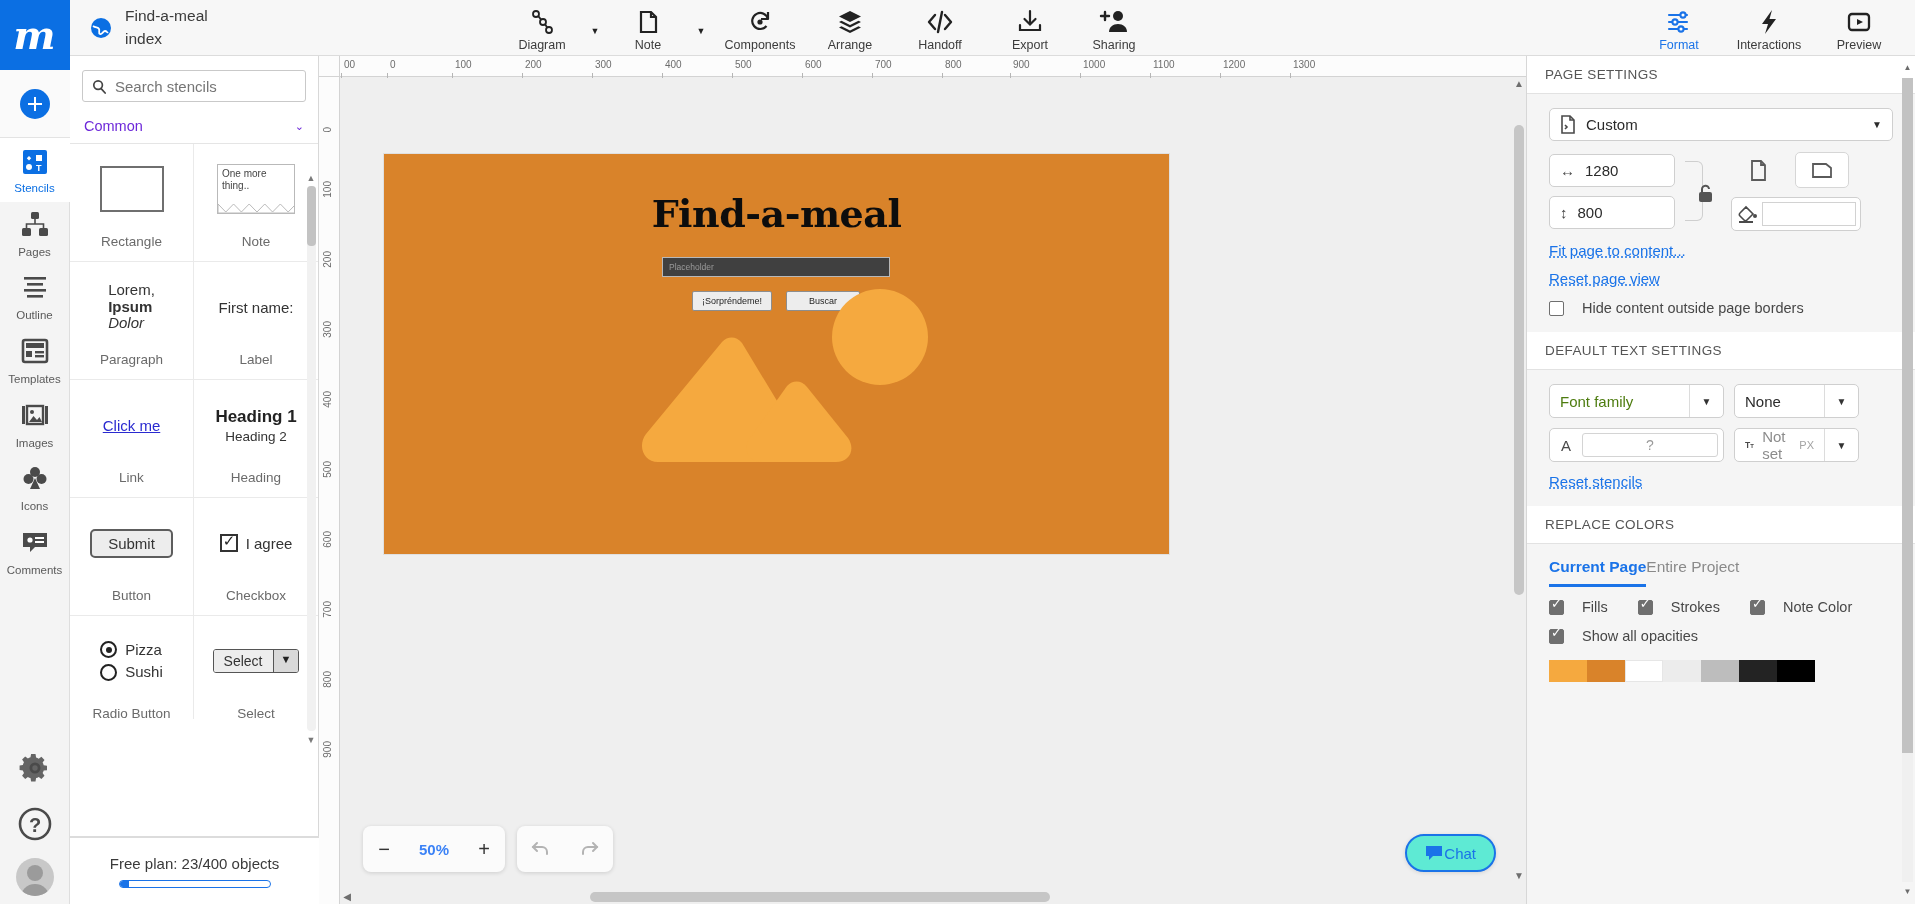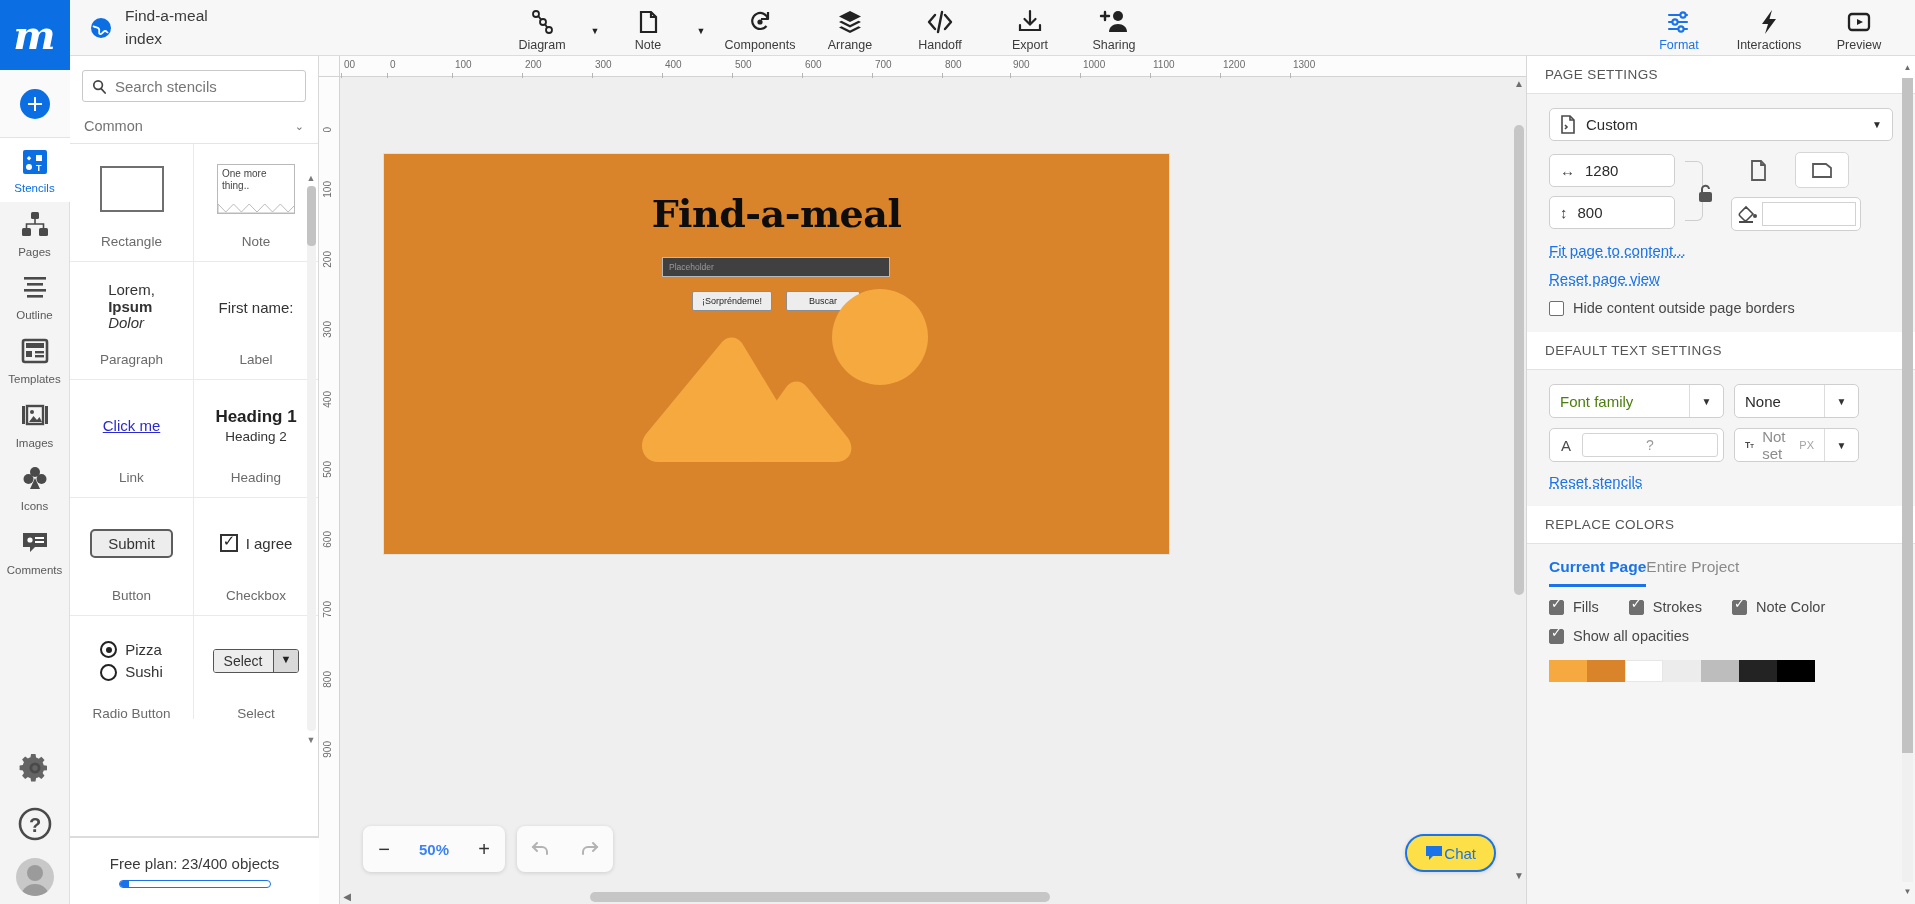--- a/index.html
+++ b/index.html
@@ -74,21 +74,21 @@
     height: 32px; display: flex; align-items: center; padding-left: 32px;
     background: #fff;
   }
   .search-box svg { position: absolute; left: 9px; top: 8px; }
   .search-box input {
     border: 0; outline: 0; font-size: 15px; color: #8b8b8b; width: 100%;
     font-family: "Liberation Sans", sans-serif; background: transparent;
   }
   .cat-head {
     display: flex; align-items: center; justify-content: space-between;
-    padding: 6px 14px 9px; color: #737373; font-size: 14.5px; cursor: pointer;
+    padding: 6px 14px 9px; color: #6d28d9; font-size: 14.5px; cursor: pointer;
   }
   .stencil-grid {
     border-top: 1px solid #e5e5e5;
     display: grid; grid-template-columns: 1fr 1fr;
     height: 576px; overflow: hidden;
   }
   .cell {
     border-right: 1px solid #eaeaea; border-bottom: 1px solid #eaeaea;
     height: 118px; position: relative; cursor: pointer;
     display: flex; flex-direction: column; align-items: center;
@@ -280,21 +280,21 @@
     box-shadow: 0 1px 4px rgba(0,0,0,0.14);
     display: flex; align-items: center;
   }
   .zoom-group .zb {
     width: 42px; text-align: center; font-size: 20px; color: #333; cursor: pointer;
   }
   .zoom-group .zv { width: 58px; text-align: center; font-size: 15px; font-weight: 700; color: #3b82f6; }
   .zoom-group .ub { width: 48px; text-align: center; cursor: pointer; }
   .chat-btn {
     position: absolute; right: 30px; bottom: 32px;
-    background: #fde047; border: 2px solid #1a73e8; border-radius: 22px;
+    background: #5eead4; border: 2px solid #1a73e8; border-radius: 22px;
     height: 38px; padding: 0 18px; display: flex; align-items: center; gap: 1px;
     color: #1a73e8; font-size: 15px; cursor: pointer;
     box-shadow: 0 1px 4px rgba(0,0,0,0.12);
   }
 
   
   .right {
     position: absolute; right: 0; top: 56px; width: 389px; bottom: 0;
     background: #f5f5f5; border-left: 1px solid #d7d7d7;
   }
@@ -324,21 +324,21 @@
   .pg-ic.on { background: #fff; border: 1px solid #d6d6d6; }
   .fill-ctl {
     display: flex; align-items: center; background: #fff; border: 1px solid #cfcfcf;
     border-radius: 5px; height: 34px; padding: 0 4px; width: 130px; gap: 4px;
   }
   .fill-swatch { flex: 1; height: 24px; border: 1px solid #d2d2d2; background: #fff; }
   .lnk {
     color: #1a73e8; font-size: 15px; text-decoration: underline;
     text-decoration-style: dotted; display: inline-block; margin-top: 11px; cursor: pointer;
   }
-  .chk-line { display: flex; align-items: center; gap: 9px; margin-top: 13px; font-size: 14.5px; color: #474747; }
+  .chk-line { display: flex; align-items: center; gap: 18px; margin-top: 13px; font-size: 14.5px; color: #474747; }
   .sq {
     width: 15px; height: 15px; border: 1.5px solid #6f6f6f; background: #fff; border-radius: 2px;
   }
   .sq.on { background: #6f6f6f; position: relative; border-color: #6f6f6f; }
   .sq.on:after {
     content: "✓"; position: absolute; left: 1px; top: -5px; font-size: 13px; color: #fff;
   }
   .two { display: flex; gap: 10px; }
   .combo {
     display: flex; background: #fff; border: 1px solid #cfcfcf; border-radius: 5px;

